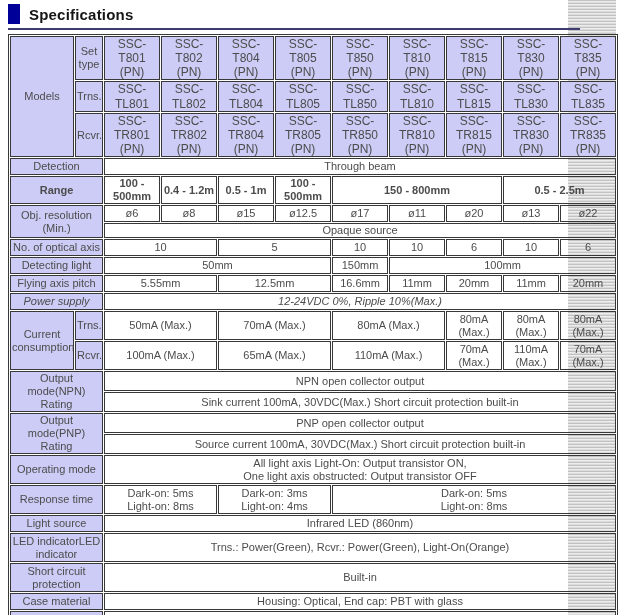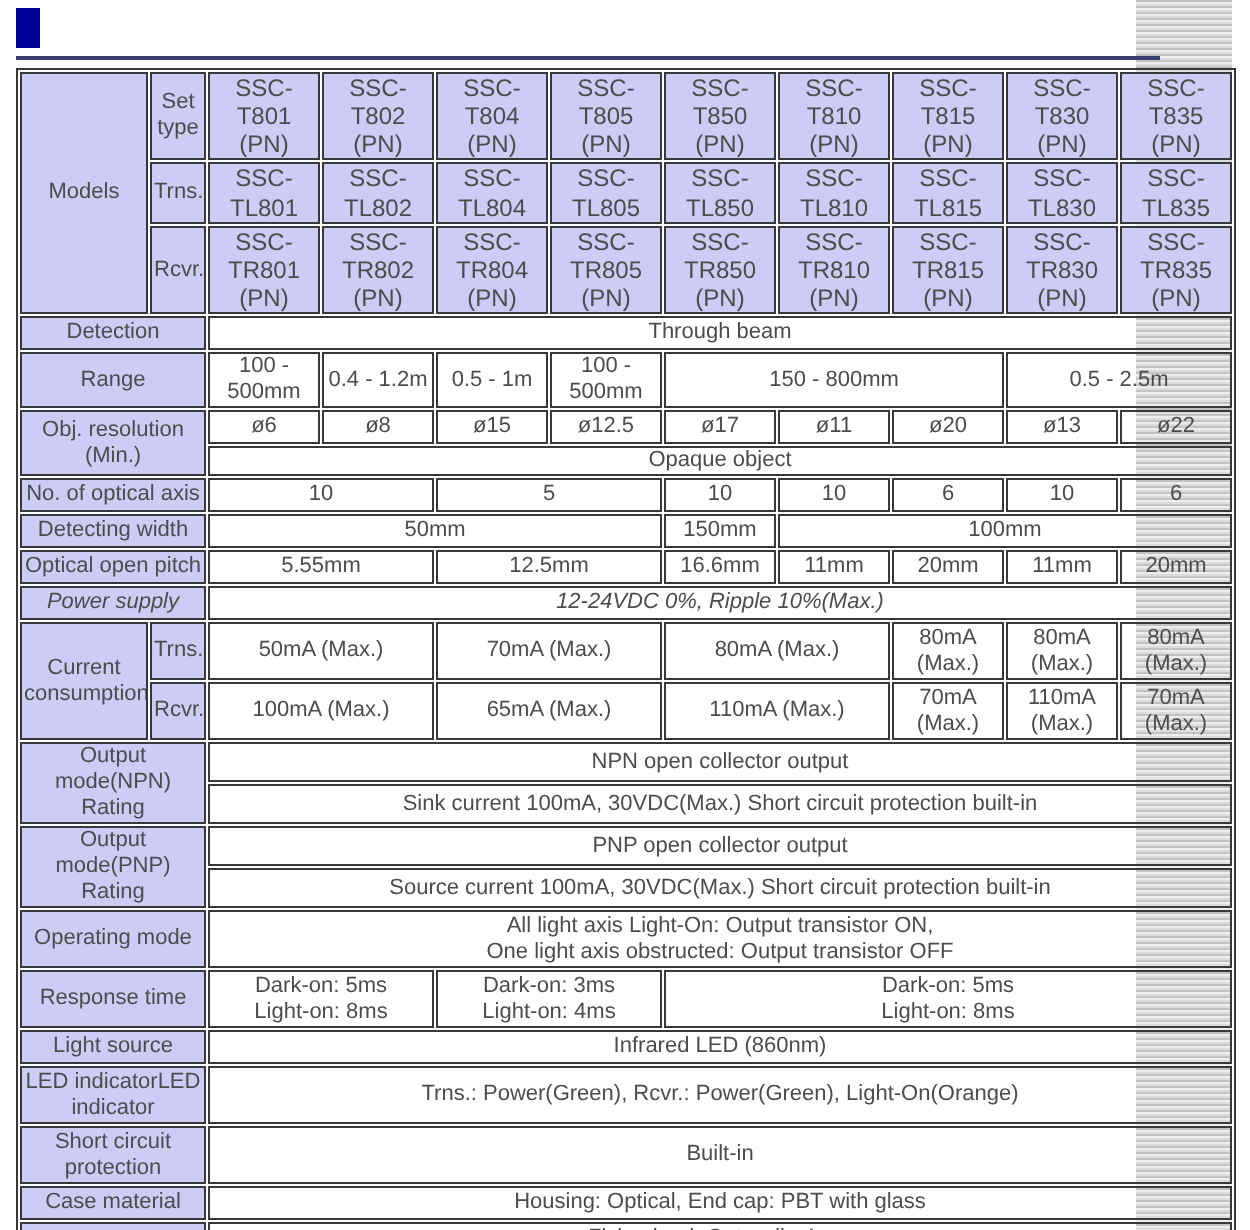--- a/index.html
+++ b/index.html
@@ -40,20 +40,21 @@
   td.model{background:var(--header_bg,#ccccf6);font-size:12px;}
   td.value{background:transparent;}
 </style>
 </head>
 <body>
 
 <div class="stripes"></div>
 
 <div class="title-bar">
   <div class="marker"></div>
+  <h1 class="page-title">Specifications</h1>
 </div>
 <div class="rule"></div>
 
 <table class="spec">
   <colgroup>
     <col style="width:64px">
       <col style="width:28px">
     <col style="width:56px">
       <col style="width:56px">
       <col style="width:56px">
@@ -117,21 +118,21 @@
 (PN)</td>
         <td class="model">SSC-TR830
 (PN)</td>
         <td class="model">SSC-TR835
 (PN)</td>
       </tr>
       <tr style="height: 17px;">
         <td colspan="2" class="label">Detection</td>
         <td colspan="9" class="value">Through beam</td>
       </tr>
-      <tr style="height: 27px;">
+      <tr style="height: 27px; font-weight: bold;">
         <td colspan="2" class="label">Range</td>
         <td class="value">100 -
 500mm</td>
         <td class="value">0.4 - 1.2m</td>
         <td class="value">0.5 - 1m</td>
         <td class="value">100 -
 500mm</td>
         <td colspan="3" class="value">150 - 800mm</td>
         <td colspan="2" class="value">0.5 - 2.5m</td>
       </tr>
@@ -142,40 +143,40 @@
         <td class="value">ø8</td>
         <td class="value">ø15</td>
         <td class="value">ø12.5</td>
         <td class="value">ø17</td>
         <td class="value">ø11</td>
         <td class="value">ø20</td>
         <td class="value">ø13</td>
         <td class="value">ø22</td>
       </tr>
       <tr style="height: 15px;">
-        <td colspan="9" class="value">Opaque object</td>
+        <td colspan="9" class="value">Opaque source</td>
       </tr>
       <tr style="height: 17px;">
         <td colspan="2" class="label">No. of optical axis</td>
         <td colspan="2" class="value">10</td>
         <td colspan="2" class="value">5</td>
         <td class="value">10</td>
         <td class="value">10</td>
         <td class="value">6</td>
         <td class="value">10</td>
         <td class="value">6</td>
       </tr>
       <tr style="height: 17px;">
-        <td colspan="2" class="label">Detecting width</td>
+        <td colspan="2" class="label">Detecting light</td>
         <td colspan="4" class="value">50mm</td>
         <td class="value">150mm</td>
         <td colspan="4" class="value">100mm</td>
       </tr>
       <tr style="height: 17px;">
-        <td colspan="2" class="label">Optical open pitch</td>
+        <td colspan="2" class="label">Flying axis pitch</td>
         <td colspan="2" class="value">5.55mm</td>
         <td colspan="2" class="value">12.5mm</td>
         <td class="value">16.6mm</td>
         <td class="value">11mm</td>
         <td class="value">20mm</td>
         <td class="value">11mm</td>
         <td class="value">20mm</td>
       </tr>
       <tr style="height: 17px; font-style: italic;">
         <td colspan="2" class="label">Power supply</td>

